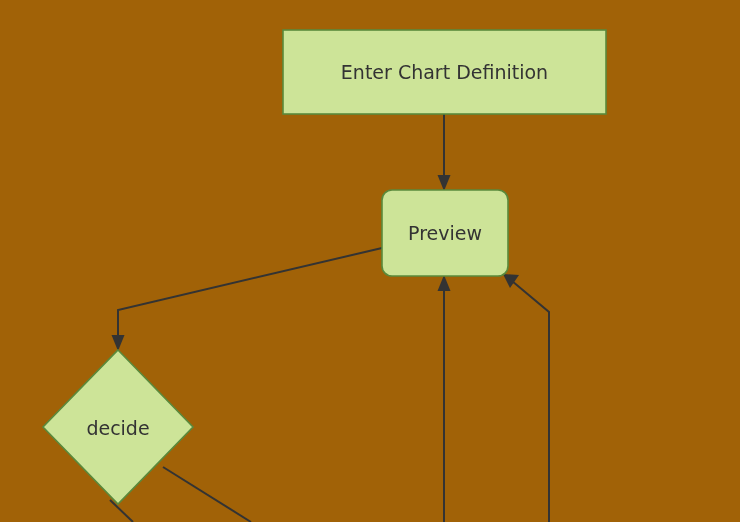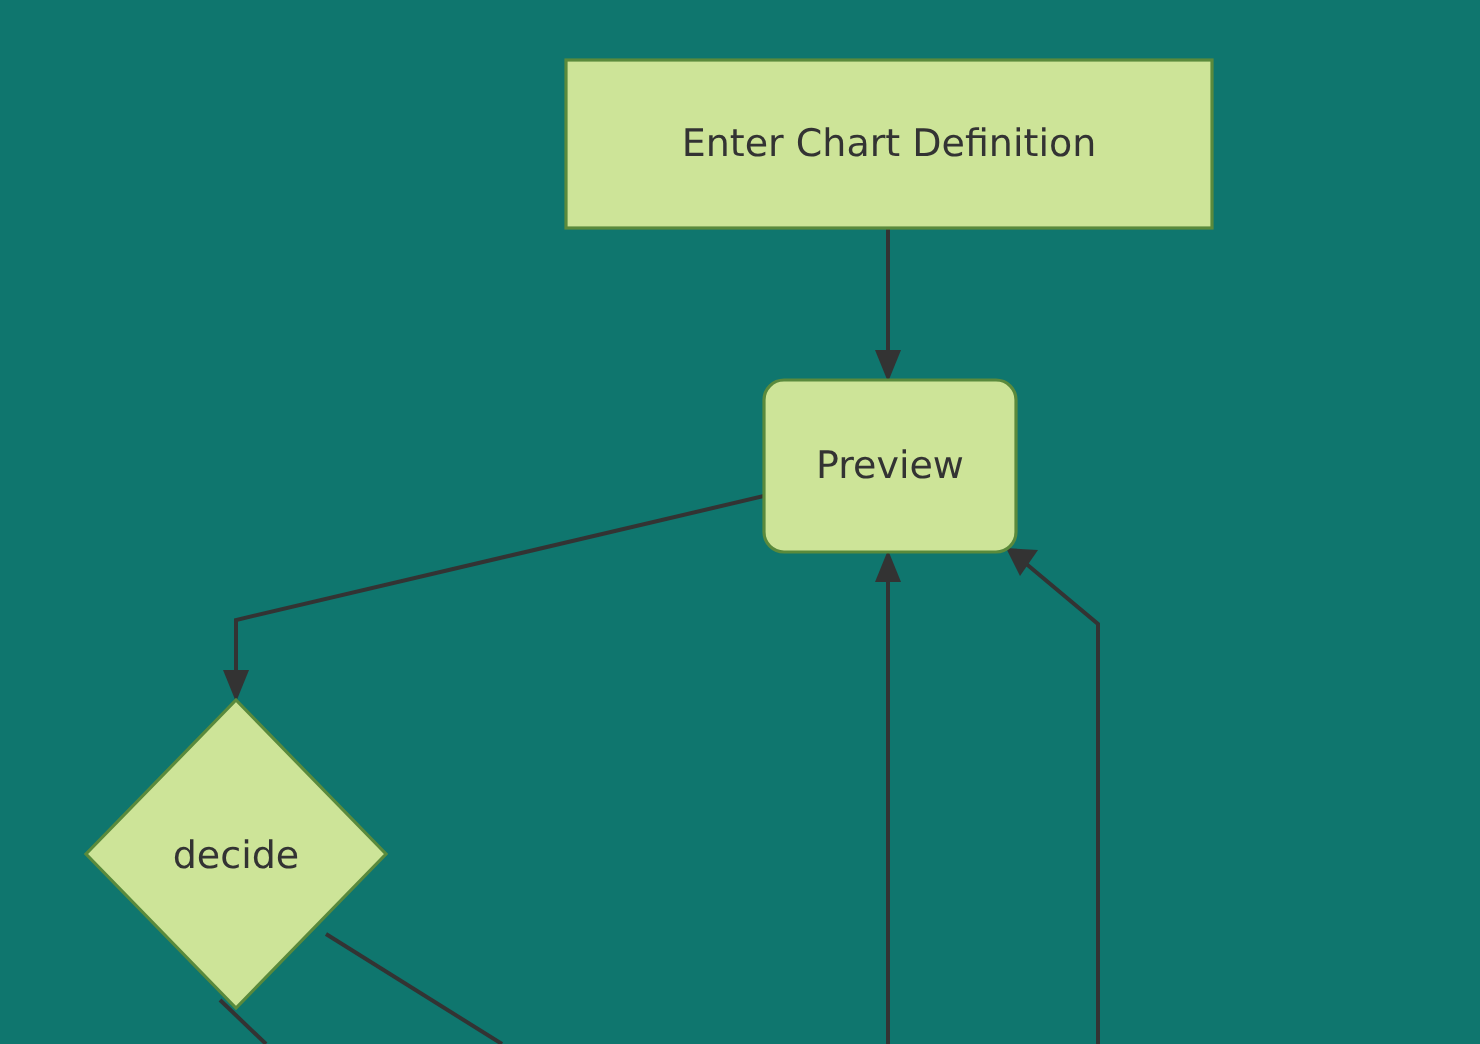--- a/index.html
+++ b/index.html
@@ -7,21 +7,21 @@
     padding: 0;
     background: #ffffff;
   }
   body {
     font-family: "DejaVu Sans", "Liberation Sans", sans-serif;
   }
   #canvas {
     position: relative;
     width: 740px;
     height: 522px;
-    background: #0f766e;
+    background: #a16207;
     overflow: hidden;
   }
   #flow-svg {
     position: absolute;
     left: 0;
     top: 0;
     width: 740px;
     height: 522px;
     display: block;
   }

